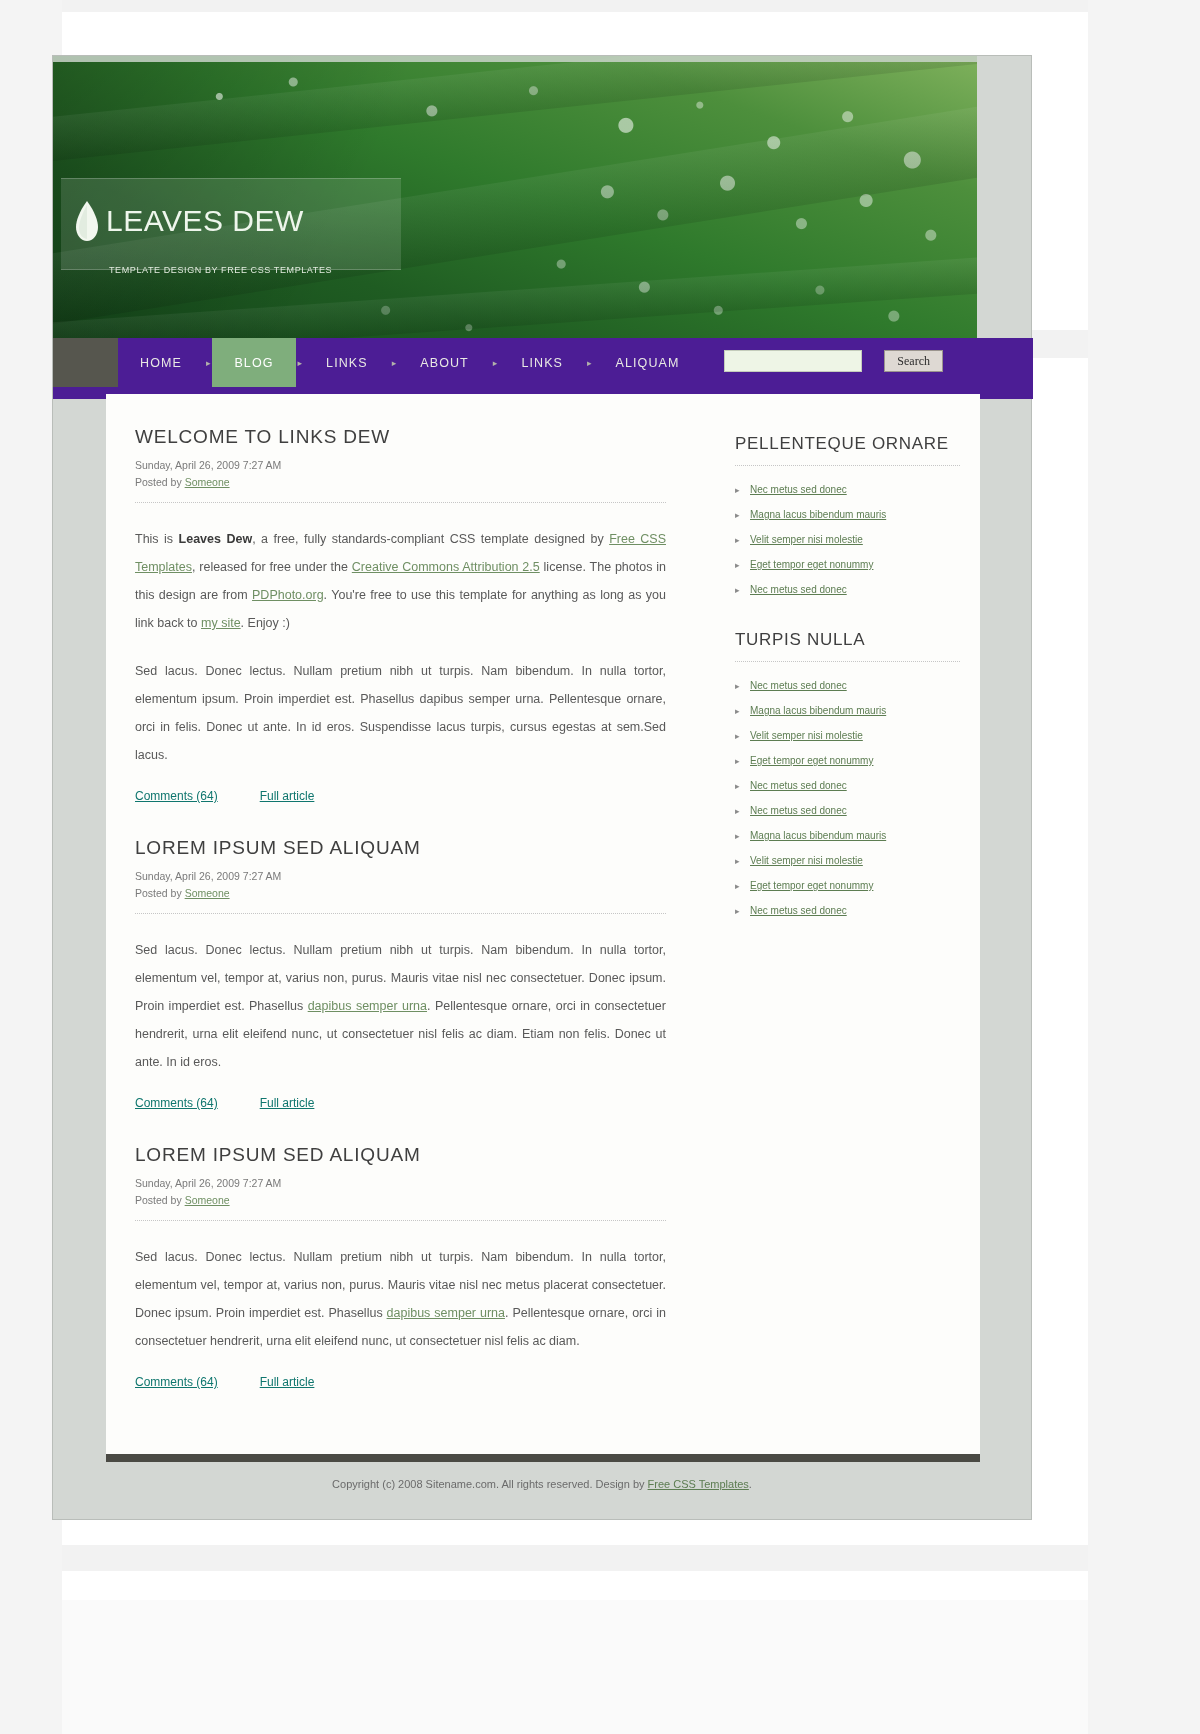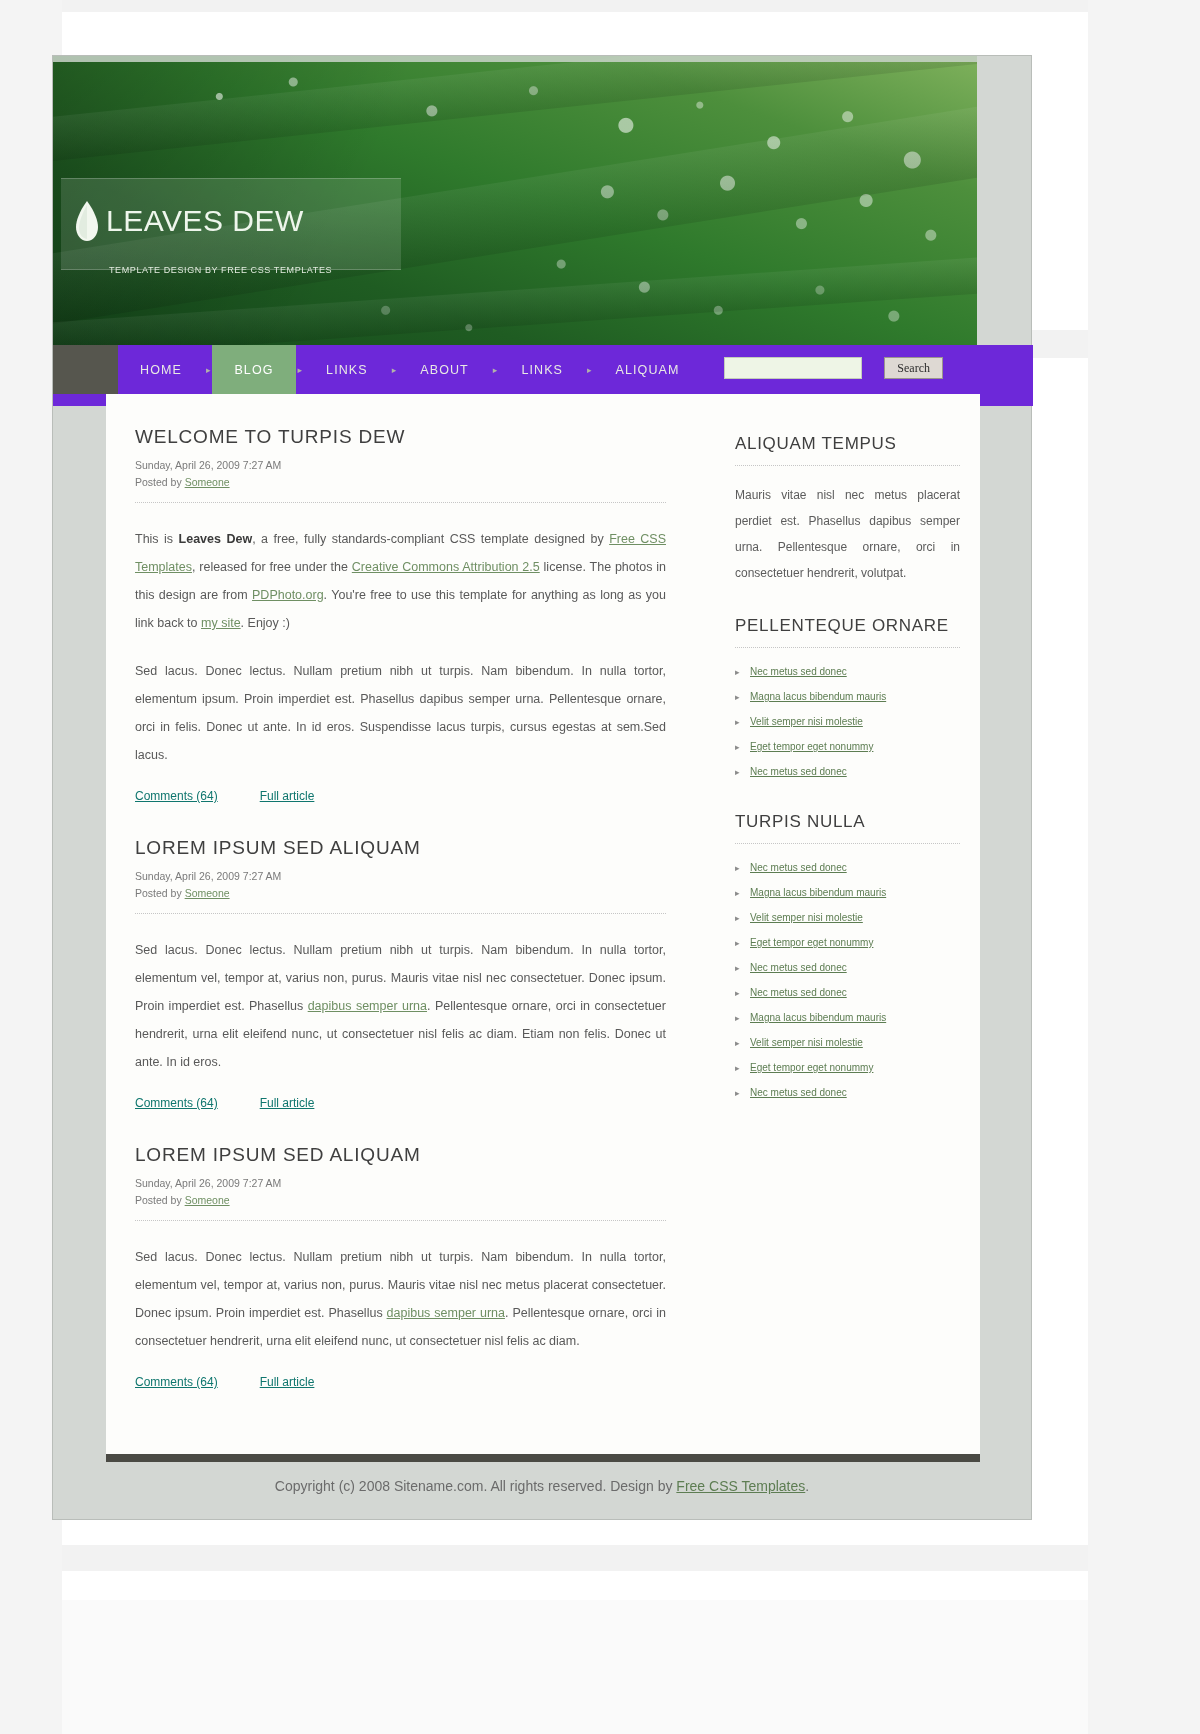--- a/index.html
+++ b/index.html
@@ -108,23 +108,23 @@
     line-height:34px; white-space:nowrap;
   }
   .logo-sub {
     position:absolute; left:48px; top:66px;
     font-size:9px; letter-spacing:0.6px; color:#e3ece0; white-space:nowrap;margin-top:20px;
   }
 
   
   .navbar {
     position:absolute;
-    left:53px; top:345px;
+    left:53px; top:338px;
     width:980px; height:61px;
-    background:#6d28d9;
+    background:#4c1d95;
   }
   .navbar-left-cap { position:absolute; left:0; top:0; width:65px; height:49px; background:#56564e; }
   .nav-list { position:absolute; left:65px; top:0; display:flex; height:49px; align-items:stretch; }
   .nav-item {
     display:flex; align-items:center; justify-content:center;
     padding:0 22px;
     color:#e9e9e4; font-size:12.5px; letter-spacing:1.1px;
     cursor:pointer; white-space:nowrap;
   }
   .nav-item.active { background:#7fae7c; color:#ffffff; }
@@ -195,21 +195,21 @@
   ul.sb-list a { color:#5d7d52; text-decoration:underline; }
 
   
   .footer-bar {
     position:absolute; left:106px; top:1454px;
     width:874px; height:8px; background:#4a4a44;
   }
   .footer-text {
     position:absolute; left:52px; top:1478px;
     width:980px; text-align:center;
-    font-size:14px; color:#6b6b6b;
+    font-size:11px; color:#6b6b6b;
   }
   .footer-text a { color:#5d7d52; text-decoration:underline; }
 </style>
 </head>
 <body>
 
 <div class="wm-bg">
   <div class="wm-band b1"></div>
   <div class="wm-band b2"></div>
   <div class="wm-band b3"></div>
@@ -266,21 +266,21 @@
 
   <div class="search-wrap">
     <input class="search-input" type="text" placeholder="" style="">
     <button class="search-btn">Search</button>
   </div>
 </div>
 
 <div class="content">
   <div class="content-left" id="posts-col">
       <div>
-        <h2 class="post-title">WELCOME TO TURPIS DEW</h2>
+        <h2 class="post-title">WELCOME TO LINKS DEW</h2>
         <div class="post-meta">Sunday, April 26, 2009 7:27 AM</div>
         <div class="post-meta">Posted by <a href="#">Someone</a></div>
         <hr class="meta-rule">
         <div class="post-body">
           <p><span>This is </span><strong>Leaves Dew</strong><span>, a free, fully standards-compliant CSS template designed by </span><a href="#">Free CSS Templates</a><span>, released for free under the </span><a href="#">Creative Commons Attribution 2.5</a><span> license. The photos in this design are from </span><a href="#">PDPhoto.org</a><span>. You're free to use this template for anything as long as you link back to </span><a href="#">my site</a><span>. Enjoy :)</span></p>
           <p><span>Sed lacus. Donec lectus. Nullam pretium nibh ut turpis. Nam bibendum. In nulla tortor, elementum ipsum. Proin imperdiet est. Phasellus dapibus semper urna. Pellentesque ornare, orci in felis. Donec ut ante. In id eros. Suspendisse lacus turpis, cursus egestas at sem.Sed lacus.</span></p>
         </div>
         <div class="post-links"><a href="#">Comments (64)</a><a href="#">Full article</a></div>
       </div>
       <div>
@@ -299,25 +299,20 @@
         <div class="post-meta">Posted by <a href="#">Someone</a></div>
         <hr class="meta-rule">
         <div class="post-body">
           <p><span>Sed lacus. Donec lectus. Nullam pretium nibh ut turpis. Nam bibendum. In nulla tortor, elementum vel, tempor at, varius non, purus. Mauris vitae nisl nec metus placerat consectetuer. Donec ipsum. Proin imperdiet est. Phasellus </span><a href="#">dapibus semper urna</a><span>. Pellentesque ornare, orci in consectetuer hendrerit, urna elit eleifend nunc, ut consectetuer nisl felis ac diam.</span></p>
         </div>
         <div class="post-links"><a href="#">Comments (64)</a><a href="#">Full article</a></div>
       </div>
     </div>
   <div class="content-right" id="sidebar-col">
       <div>
-        <h3 class="sb-title">ALIQUAM TEMPUS</h3>
-        <hr class="sb-rule">
-        <p class="sb-text">Mauris vitae nisl nec metus placerat perdiet est. Phasellus dapibus semper urna. Pellentesque ornare, orci in consectetuer hendrerit, volutpat.</p>
-      </div>
-      <div>
         <h3 class="sb-title">PELLENTEQUE ORNARE</h3>
         <hr class="sb-rule">
         <ul class="sb-list">
           <li><a href="#">Nec metus sed donec</a></li>
           <li><a href="#">Magna lacus bibendum mauris</a></li>
           <li><a href="#">Velit semper nisi molestie</a></li>
           <li><a href="#">Eget tempor eget nonummy</a></li>
           <li><a href="#">Nec metus sed donec</a></li>
         </ul>
       </div>

